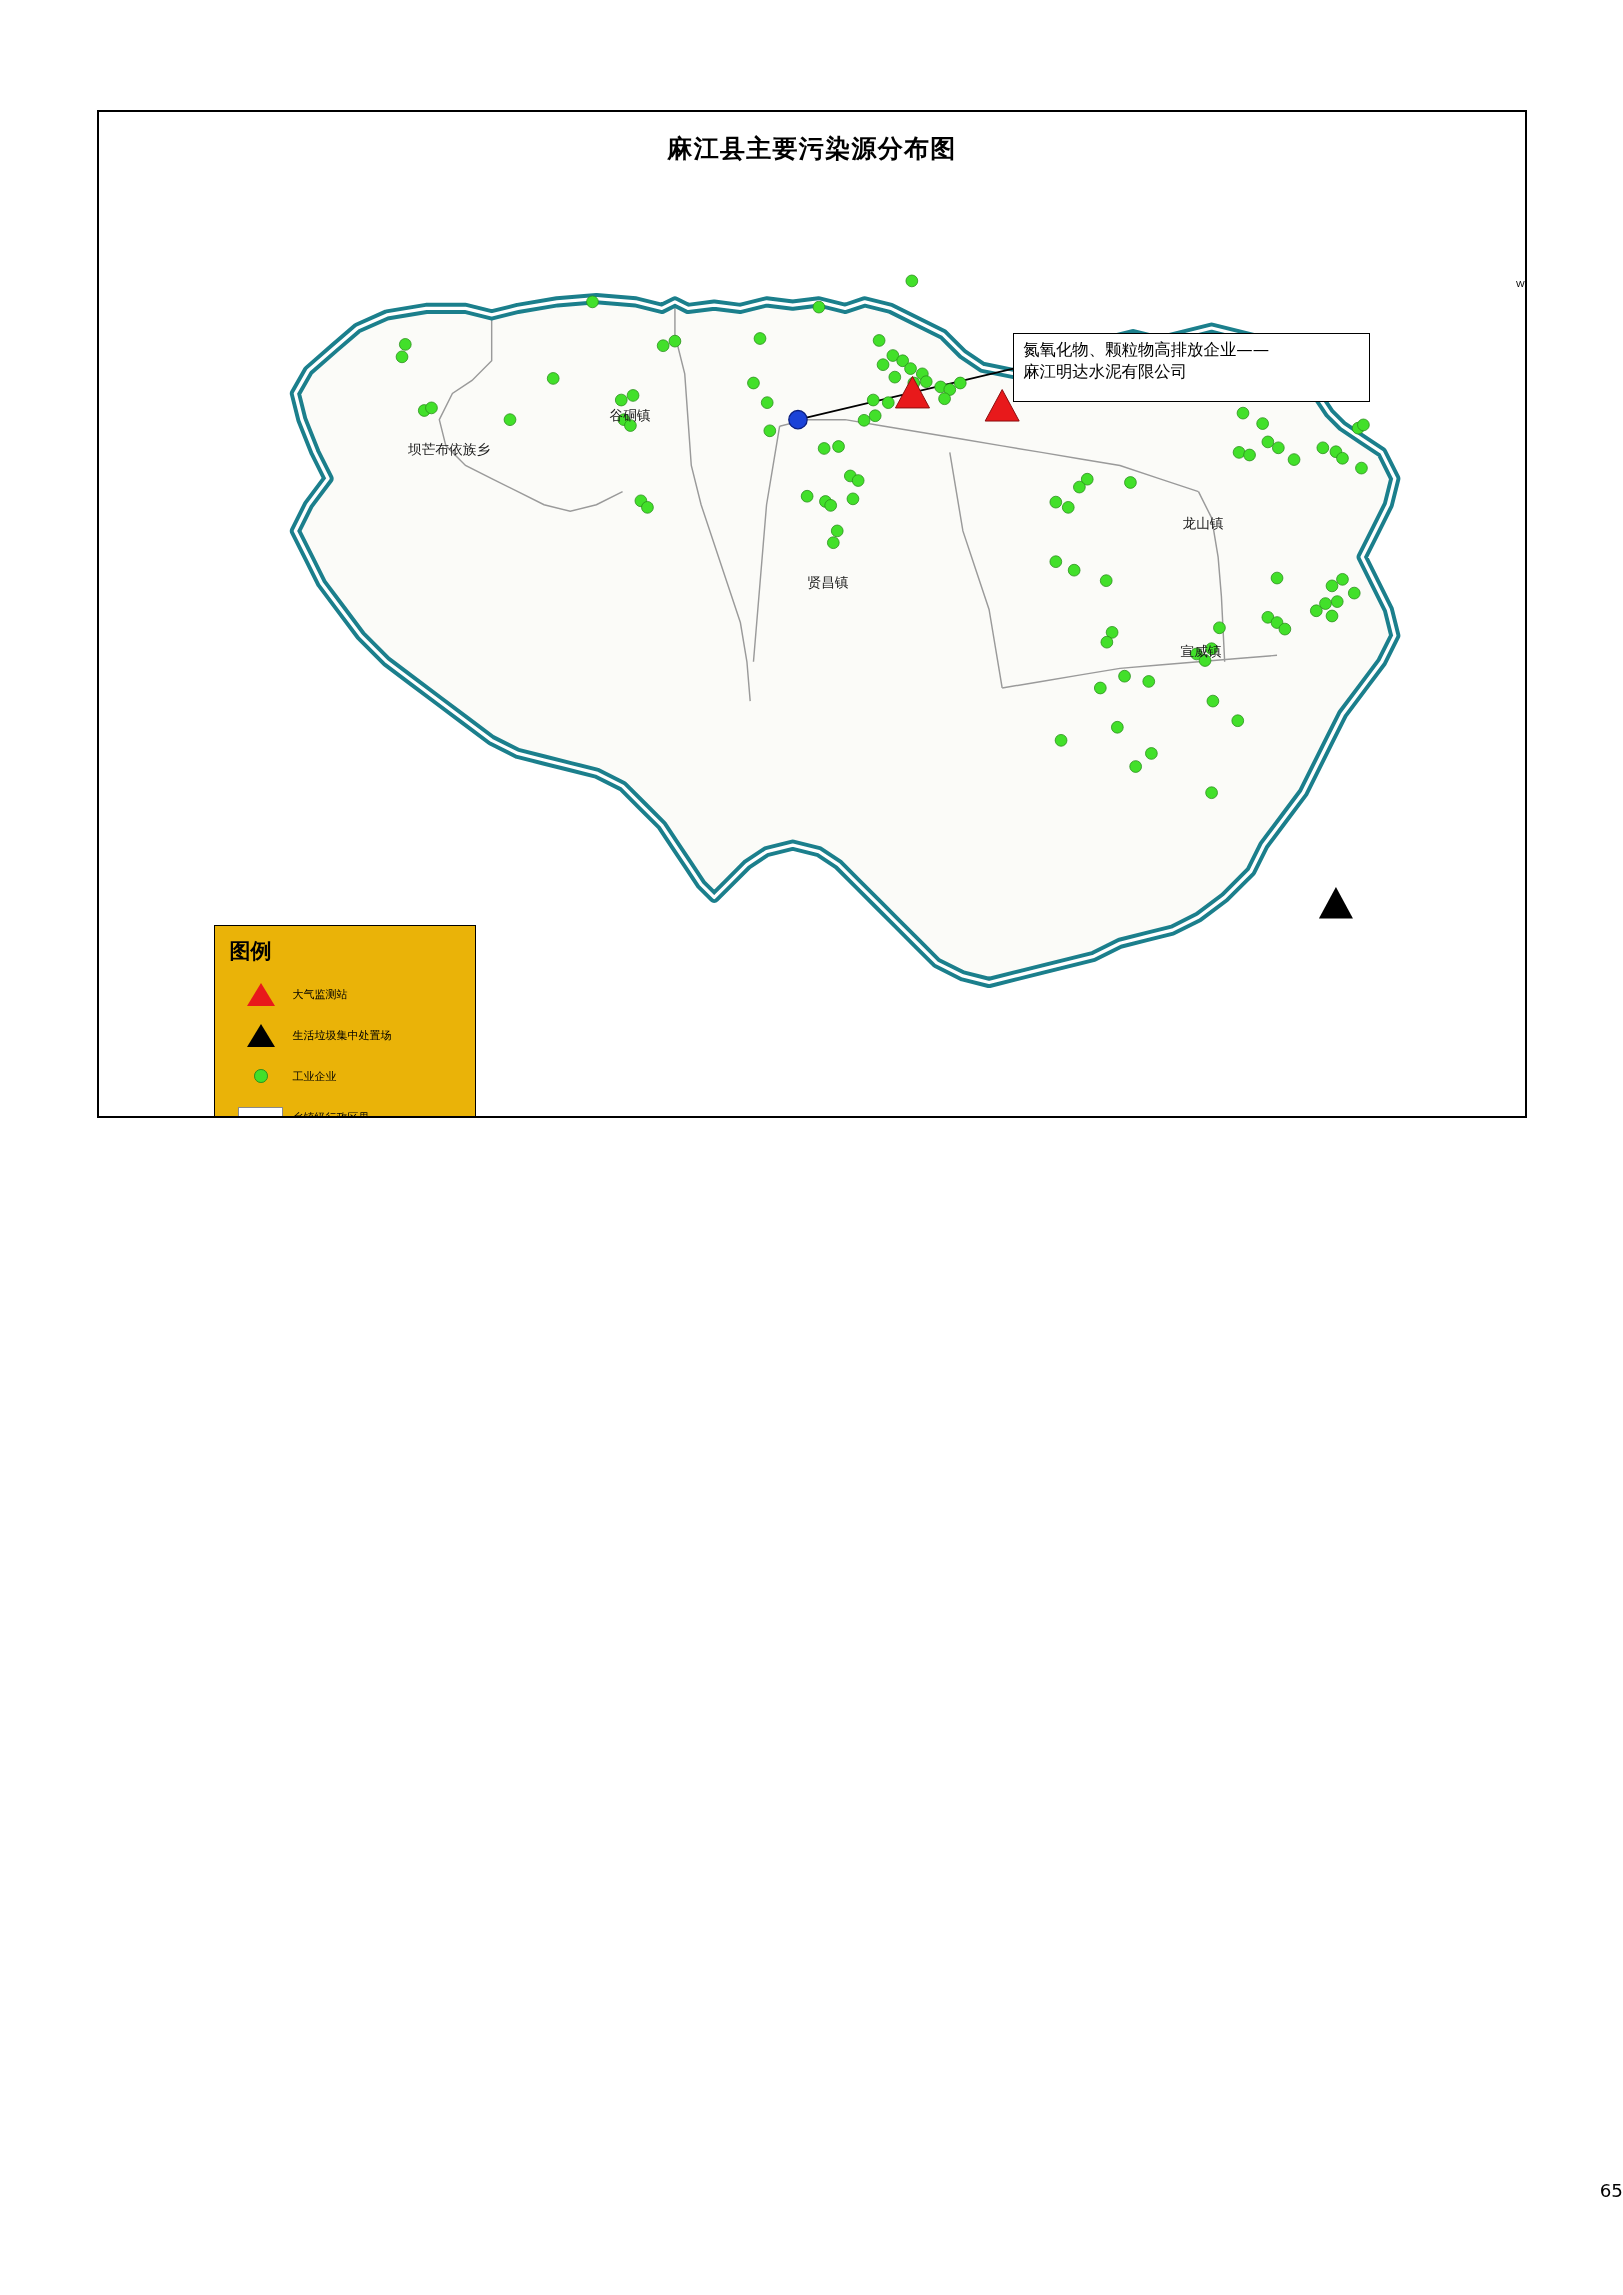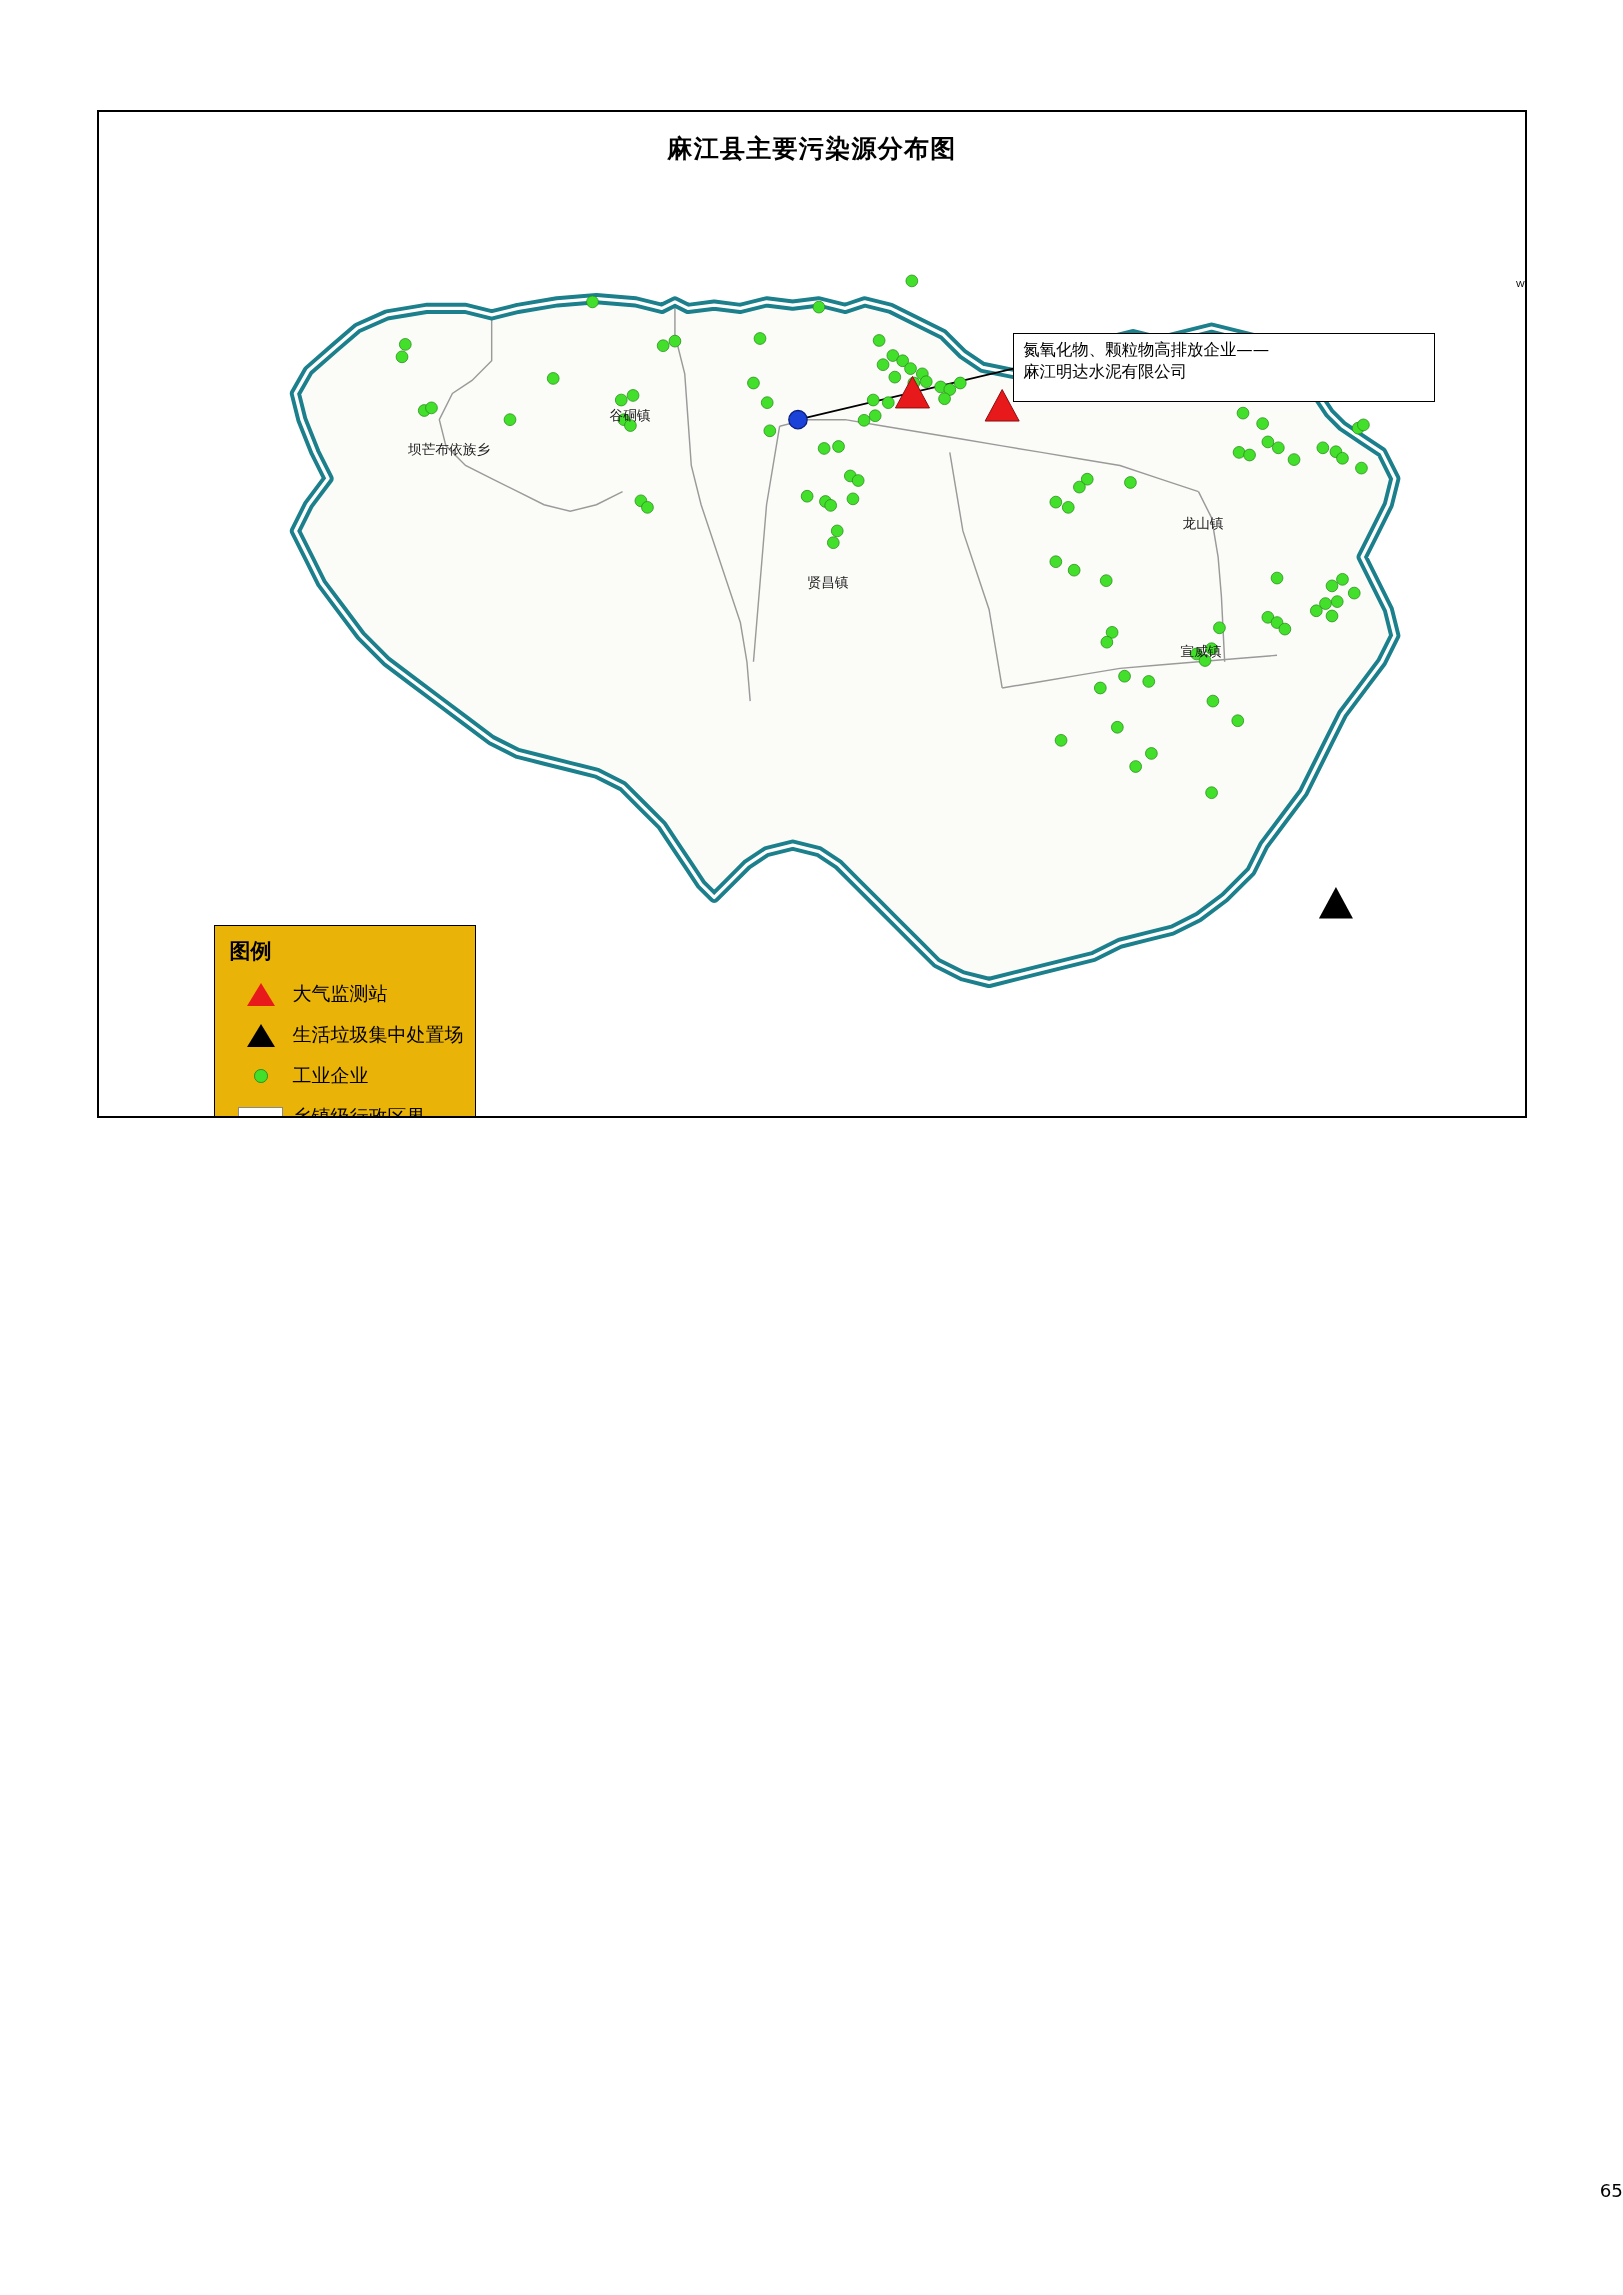--- a/index.html
+++ b/index.html
@@ -49,21 +49,21 @@
     position: absolute;
     left: 0; top: 0;
     width: 1430px;
     height: 1008px;
   }
   
   #callout-box {
     position: absolute;
     left: 914px;
     top: 221px;
-    width: 422px;
+    width: 357px;
     height: 69px;
     border: 1.3px solid #000000;
     background: #ffffff;
     box-sizing: border-box;
     padding: 5.2px 6.5px 0 9.2px;
     font-family: "DejaVu Sans", "Liberation Sans", sans-serif;
     font-size: 16.4px;
     line-height: 1.35;
     color: #000;
     white-space: pre-line;
@@ -93,21 +93,21 @@
     height: 41px;
   }
   .legend-symbol {
     width: 63px;
     display: flex;
     align-items: center;
     justify-content: center;
   }
   .legend-label {
     font-family: Liberation Serif, serif;
-    font-size: 19px;
+    font-size: 11px;
     color: #000;
   }
   .tri-red {
     width: 0; height: 0;
     border-left: 14.4px solid transparent;
     border-right: 14.4px solid transparent;
     border-bottom: 23.6px solid #e8191b;
   }
   .tri-black {
     width: 0; height: 0;

